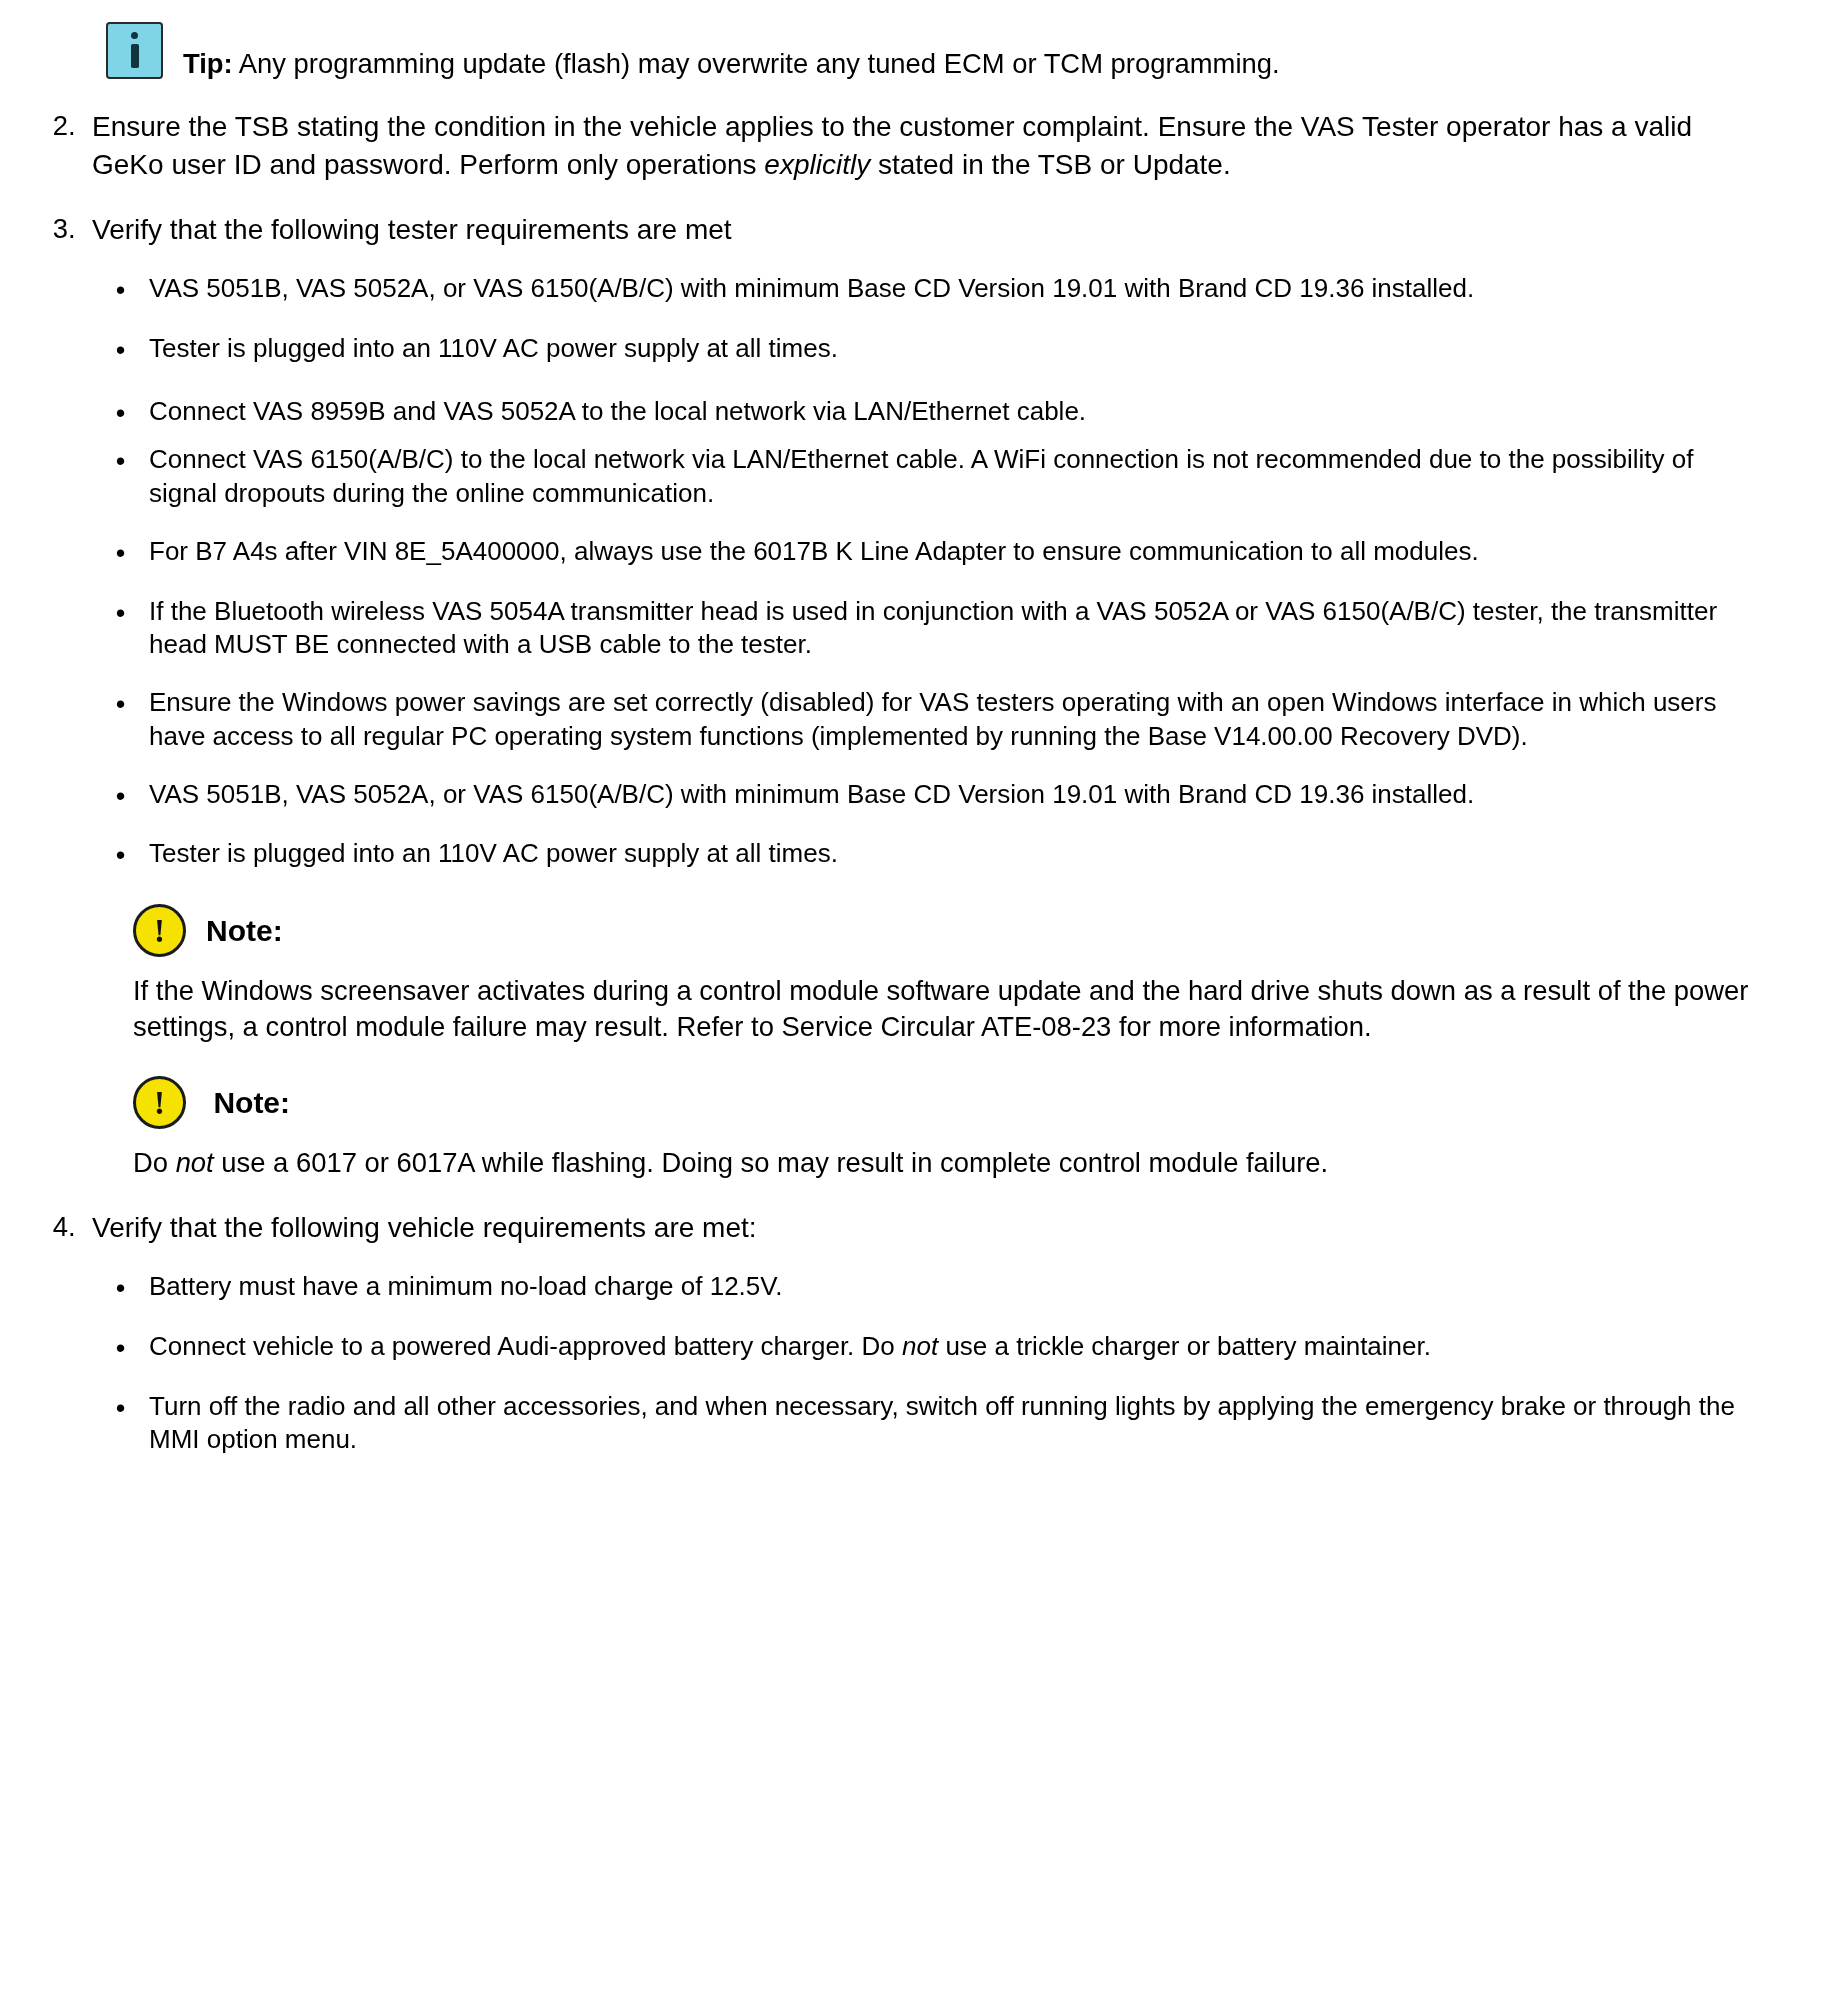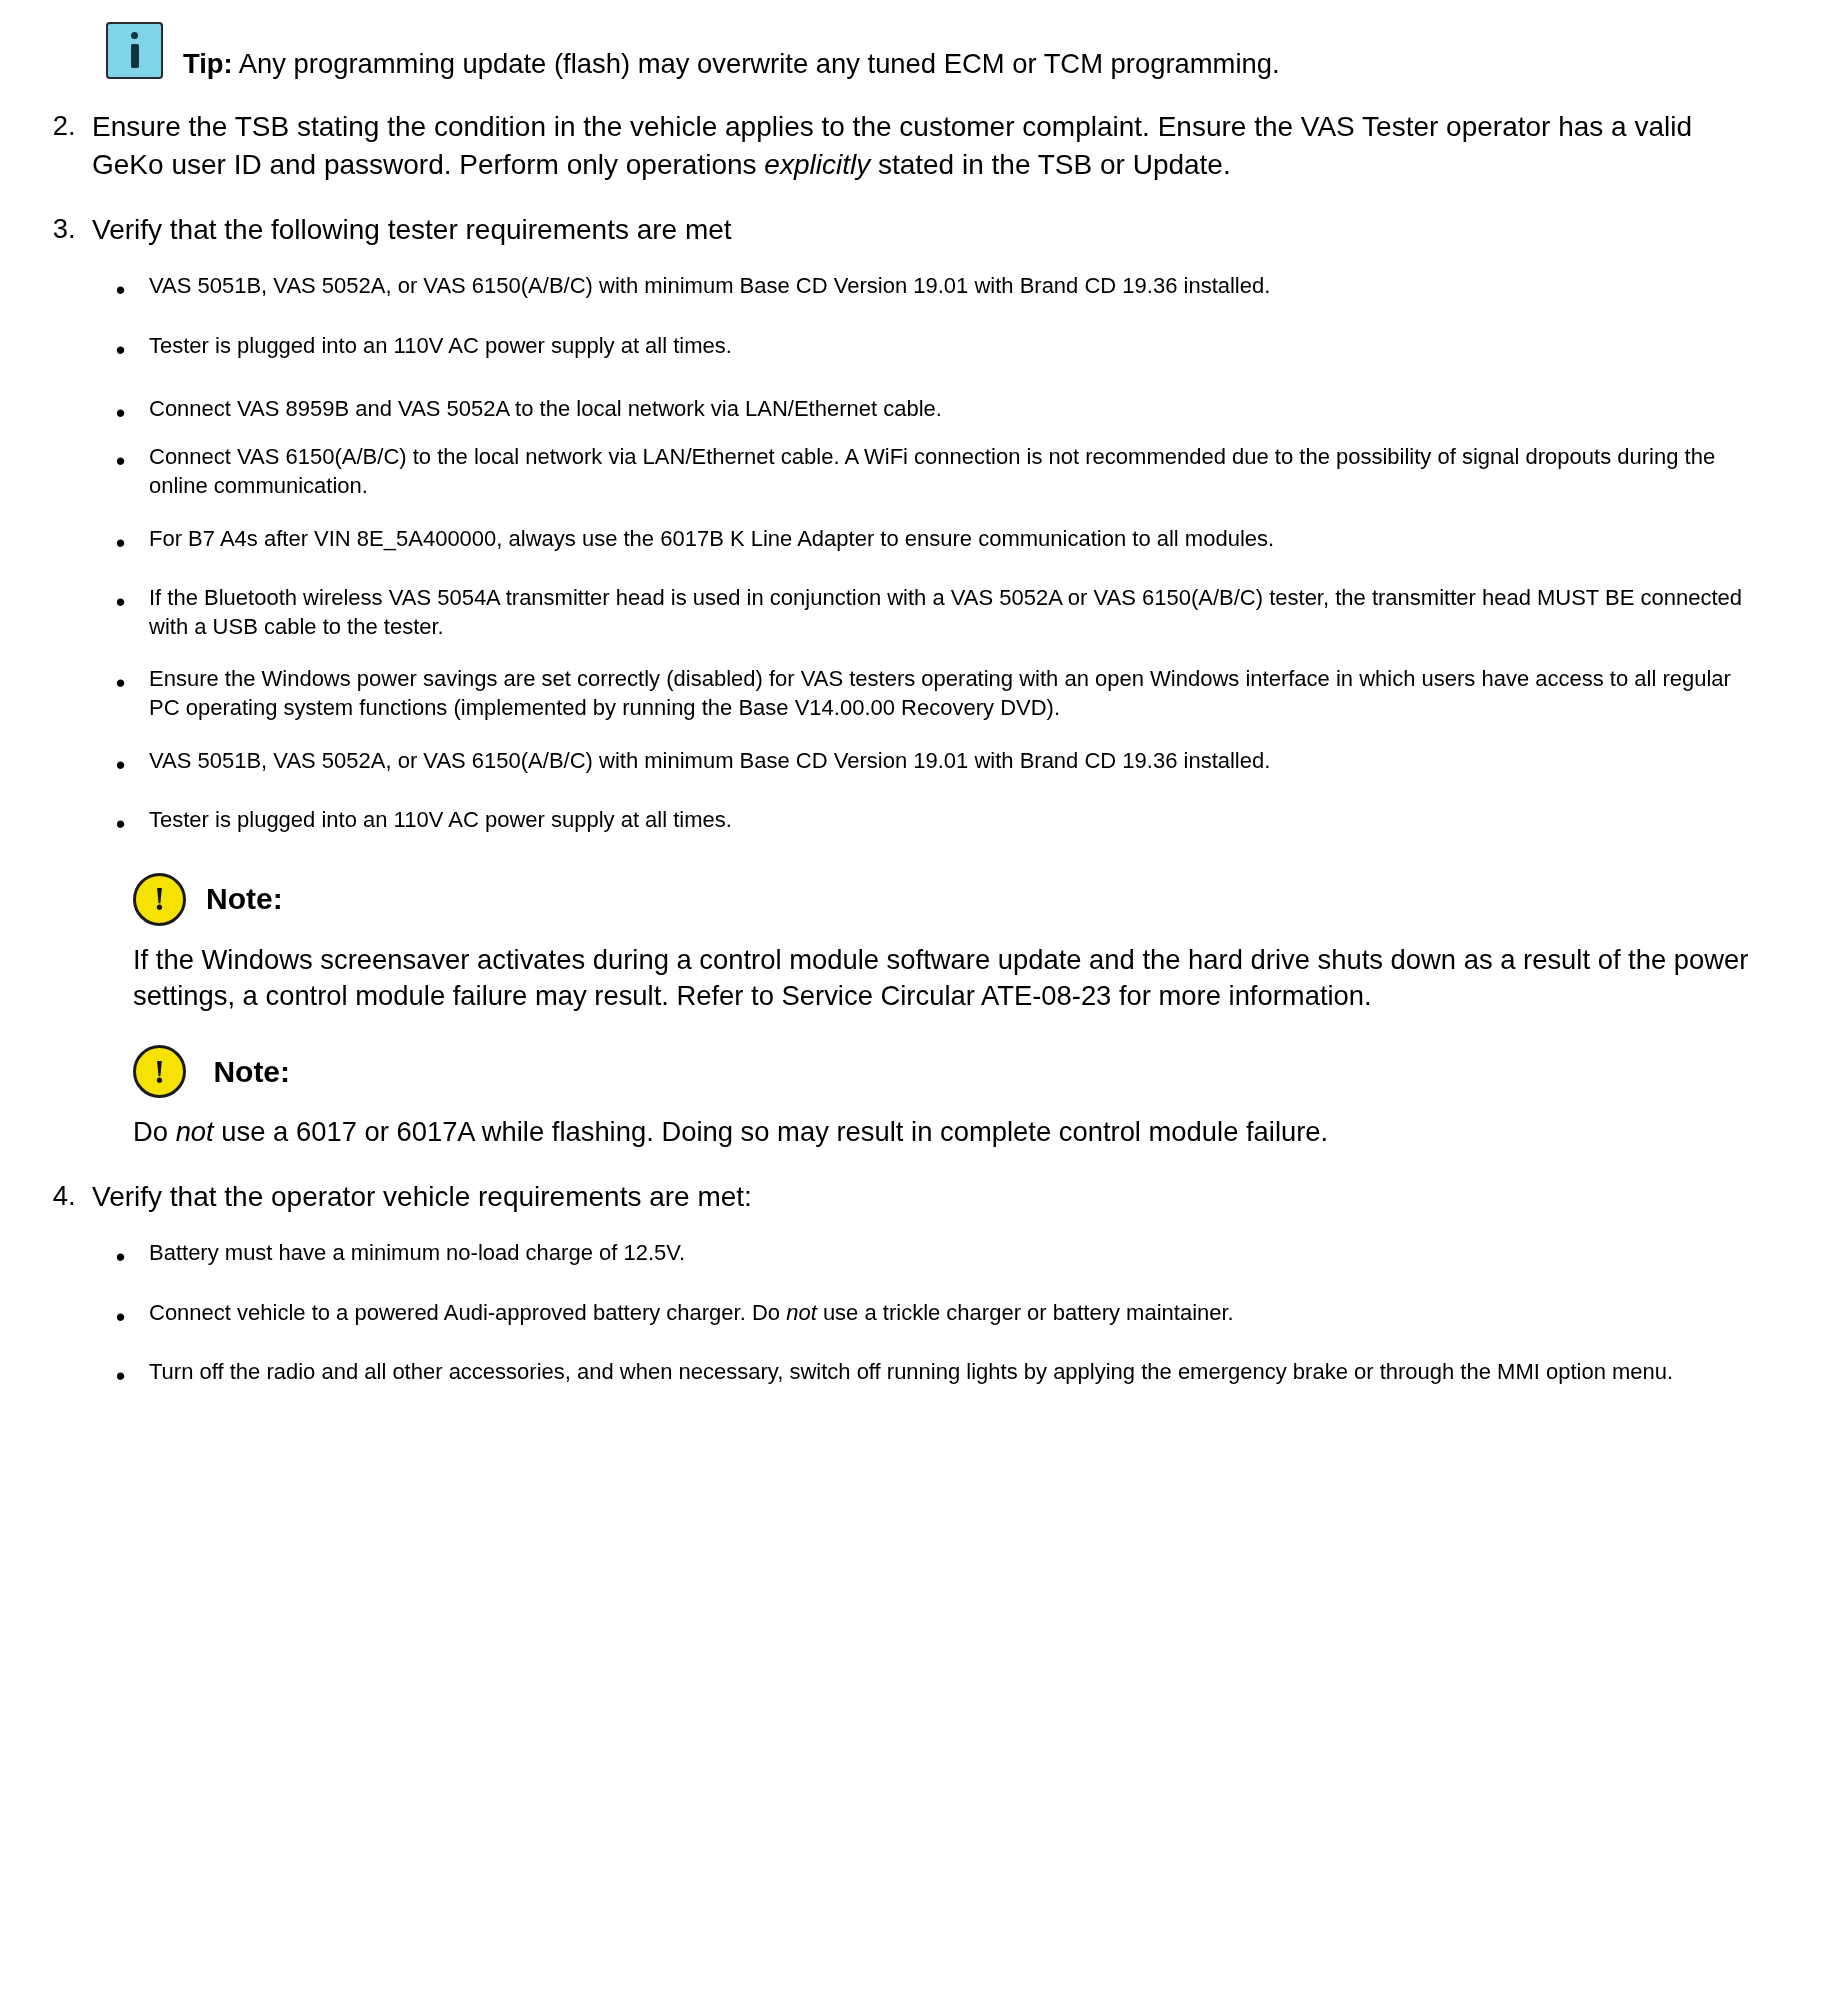--- a/index.html
+++ b/index.html
@@ -99,21 +99,21 @@
   }
   .bullet .dot-mark {
     flex: 0 0 57px;
     font-size: 27.4px;
     line-height: 1.3;
     text-align: center;
     padding-left: 55px;
     box-sizing: content-box;
   }
   .bullet .btext {
-    font-size: 22px;
+    font-size: 26px;
     line-height: 1.3;
     max-width: 1645px;
   }
   .bullet .btext em { font-style: italic; }
 
   
   .note-block {
     margin: 31px 0 0 96px;
   }
   .note-head {
@@ -237,21 +237,21 @@
       </div>
       <div class="note-label" style="padding-left:27.4px;">Note:</div>
     </div>
     <div class="note-body">
       <span>Do </span><em>not</em><span> use a 6017 or 6017A while flashing. Doing so may result in complete control module failure.</span>
     </div>
   </div>
 
   <div class="num-item">
     <div class="num-marker">4.</div>
-    <div class="num-body">Verify that the operator vehicle requirements are met:</div>
+    <div class="num-body">Verify that the following vehicle requirements are met:</div>
   </div>
 
   <ul class="bullets">
     <li class="bullet">
       <div class="dot-mark">•</div>
       <div class="btext">Battery must have a minimum no-load charge of 12.5V.</div>
     </li>
     <li class="bullet">
       <div class="dot-mark">•</div>
       <div class="btext">

